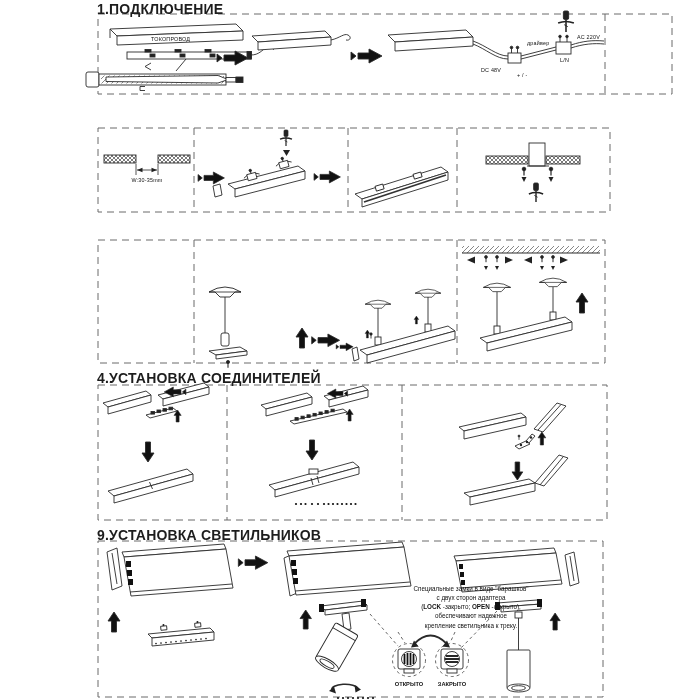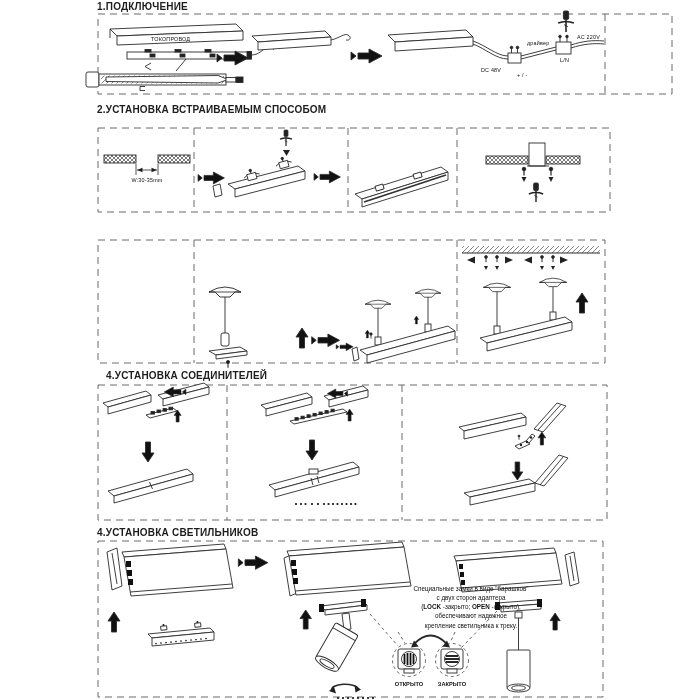--- a/index.html
+++ b/index.html
@@ -1,18 +1,18 @@
 <!DOCTYPE html>
 <html><head>
 <meta charset="utf-8">
 <style>
   html,body{margin:0;padding:0;background:#fff;}
   .page{position:relative;width:700px;height:700px;background:#fff;overflow:hidden;
         font-family:"Liberation Sans","DejaVu Sans",sans-serif;color:#1a1a1a;}
-  .title{position:absolute;font-size:10px;font-weight:700;letter-spacing:.2px;color:#1d1d1d;white-space:nowrap;}
+  .title{position:absolute;font-size:14px;font-weight:700;letter-spacing:.2px;color:#1d1d1d;white-space:nowrap;}
   .lbl{position:absolute;font-size:5.4px;color:#111;white-space:nowrap;letter-spacing:.2px;}
   .lbl.c{text-align:center;}
   .note{position:absolute;left:379px;top:584px;width:184px;text-align:center;
         font-size:6.3px;line-height:1.45;color:#111;}
   .note b{font-weight:700;}
   .knoblbl{position:absolute;font-size:5.7px;font-weight:700;color:#111;text-align:center;}
   svg{position:absolute;left:0;top:0;}
 </style>
 </head>
 <body>
@@ -470,23 +470,22 @@
     </g>
     <g>
       <path d="M414,644 Q430.5,627 447,644" stroke-width="1.8"></path>
       <polygon points="411,647.5 418.5,646.5 414,640.5" fill="#222" stroke="none"></polygon>
       <polygon points="450,647.5 442.5,646.5 447,640.5" fill="#222" stroke="none"></polygon>
     </g>
   </g>
 </svg>
 
   <span class="title" style="left:97px;top:1px">1.ПОДКЛЮЧЕНИЕ</span>
-  <span class="title" style="left:97px;top:104px">2.УСТАНОВКА ВСТРАИВАЕМЫМ СПОСОБОМ</span>
-  <span class="title" style="left:106px;top:370px">4.УСТАНОВКА СОЕДИНИТЕЛЕЙ</span>
-  <span class="title" style="left:97px;top:527px">4.УСТАНОВКА СВЕТИЛЬНИКОВ</span>
+  <span class="title" style="left:97px;top:370px">4.УСТАНОВКА СОЕДИНИТЕЛЕЙ</span>
+  <span class="title" style="left:97px;top:527px">9.УСТАНОВКА СВЕТИЛЬНИКОВ</span>
 
   <span class="lbl" style="left:151px;top:36px">ТОКОПРОВОД</span>
   <span class="lbl" style="left:481px;top:67px">DC 48V</span>
   <span class="lbl" style="left:517px;top:72px">+ / -</span>
   <span class="lbl" style="left:527px;top:40px">драйвер</span>
   <span class="lbl" style="left:560px;top:57px">L/N</span>
   <span class="lbl" style="left:577px;top:33.5px">AC 220V</span>
 
   <span class="lbl c" style="left:116px;top:177px;width:62px">W:30-35mm</span>
 

